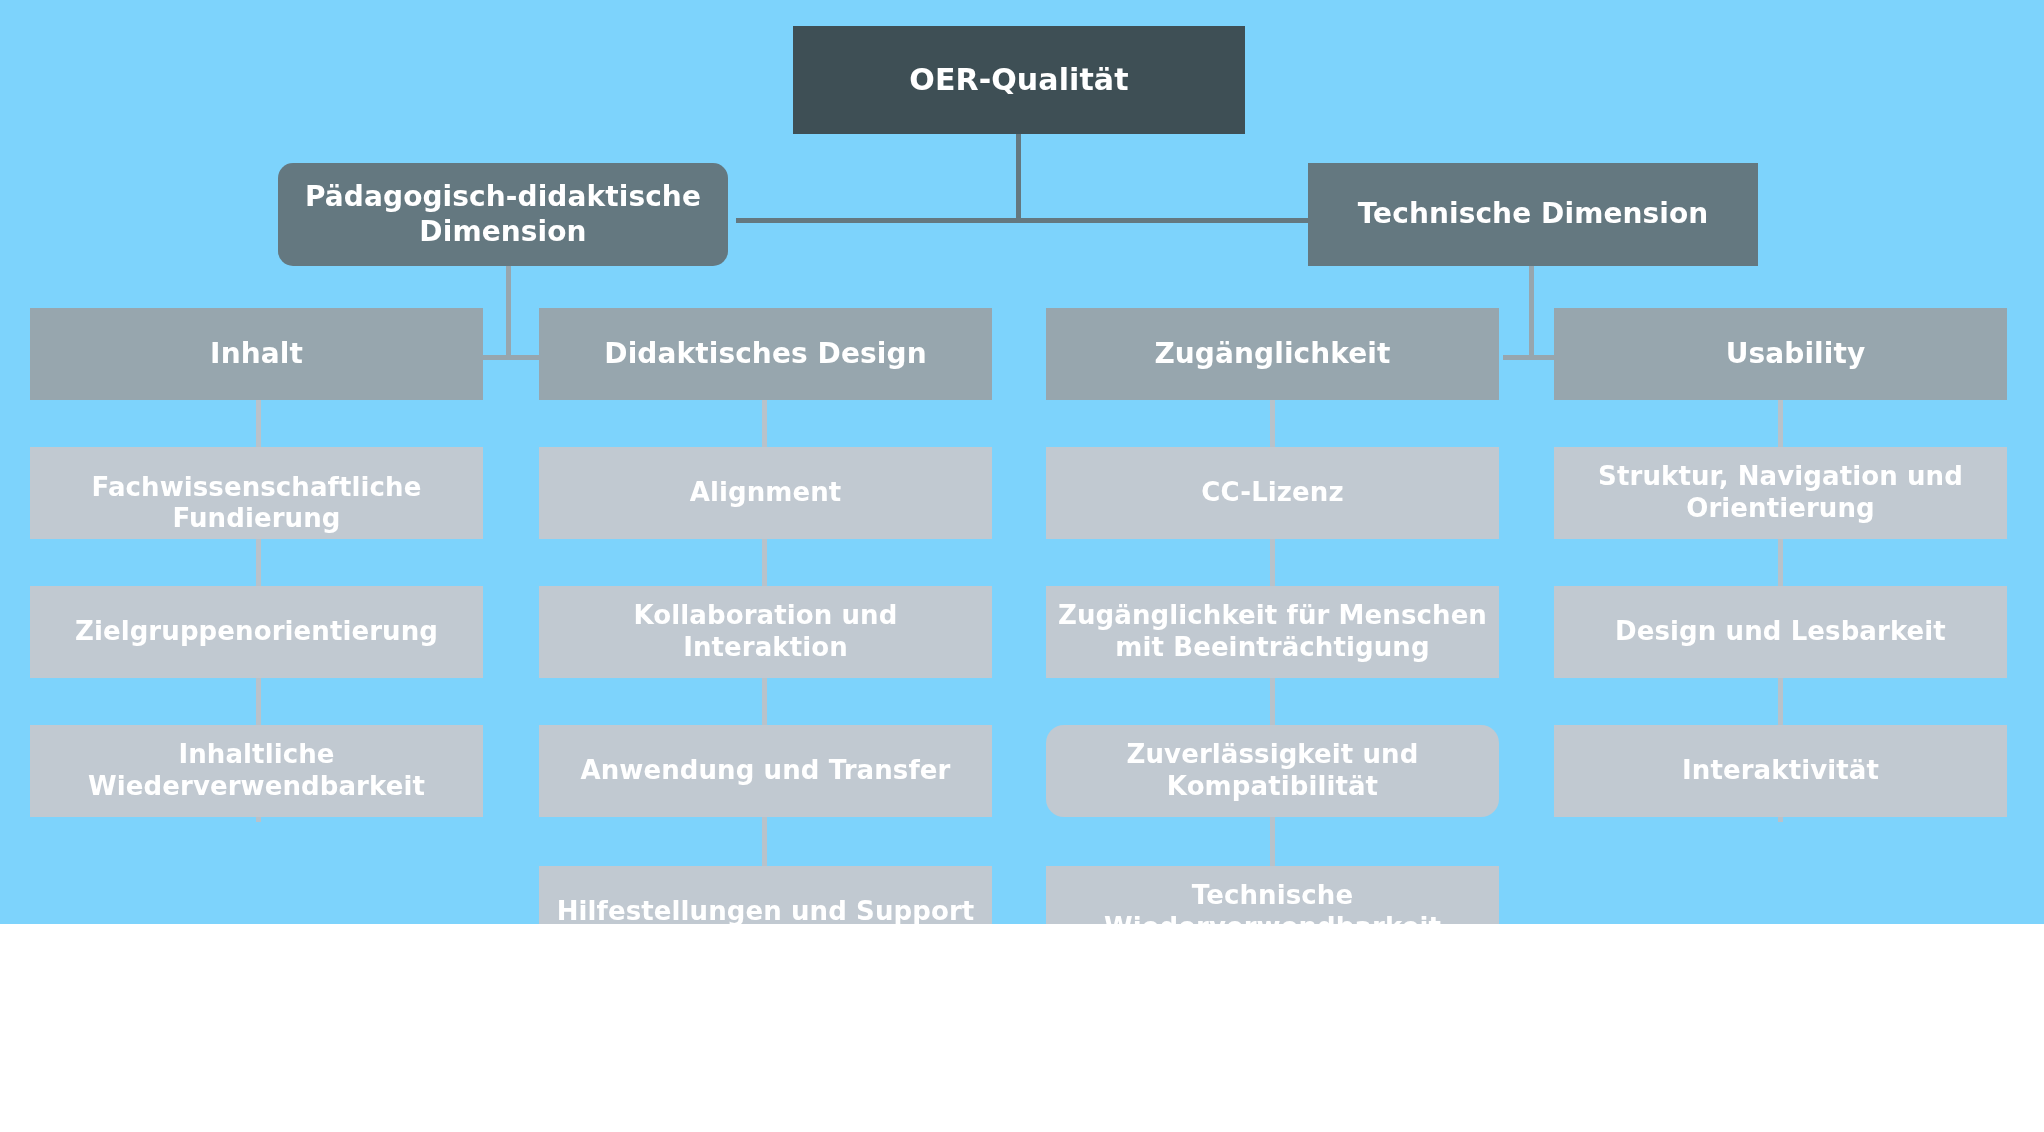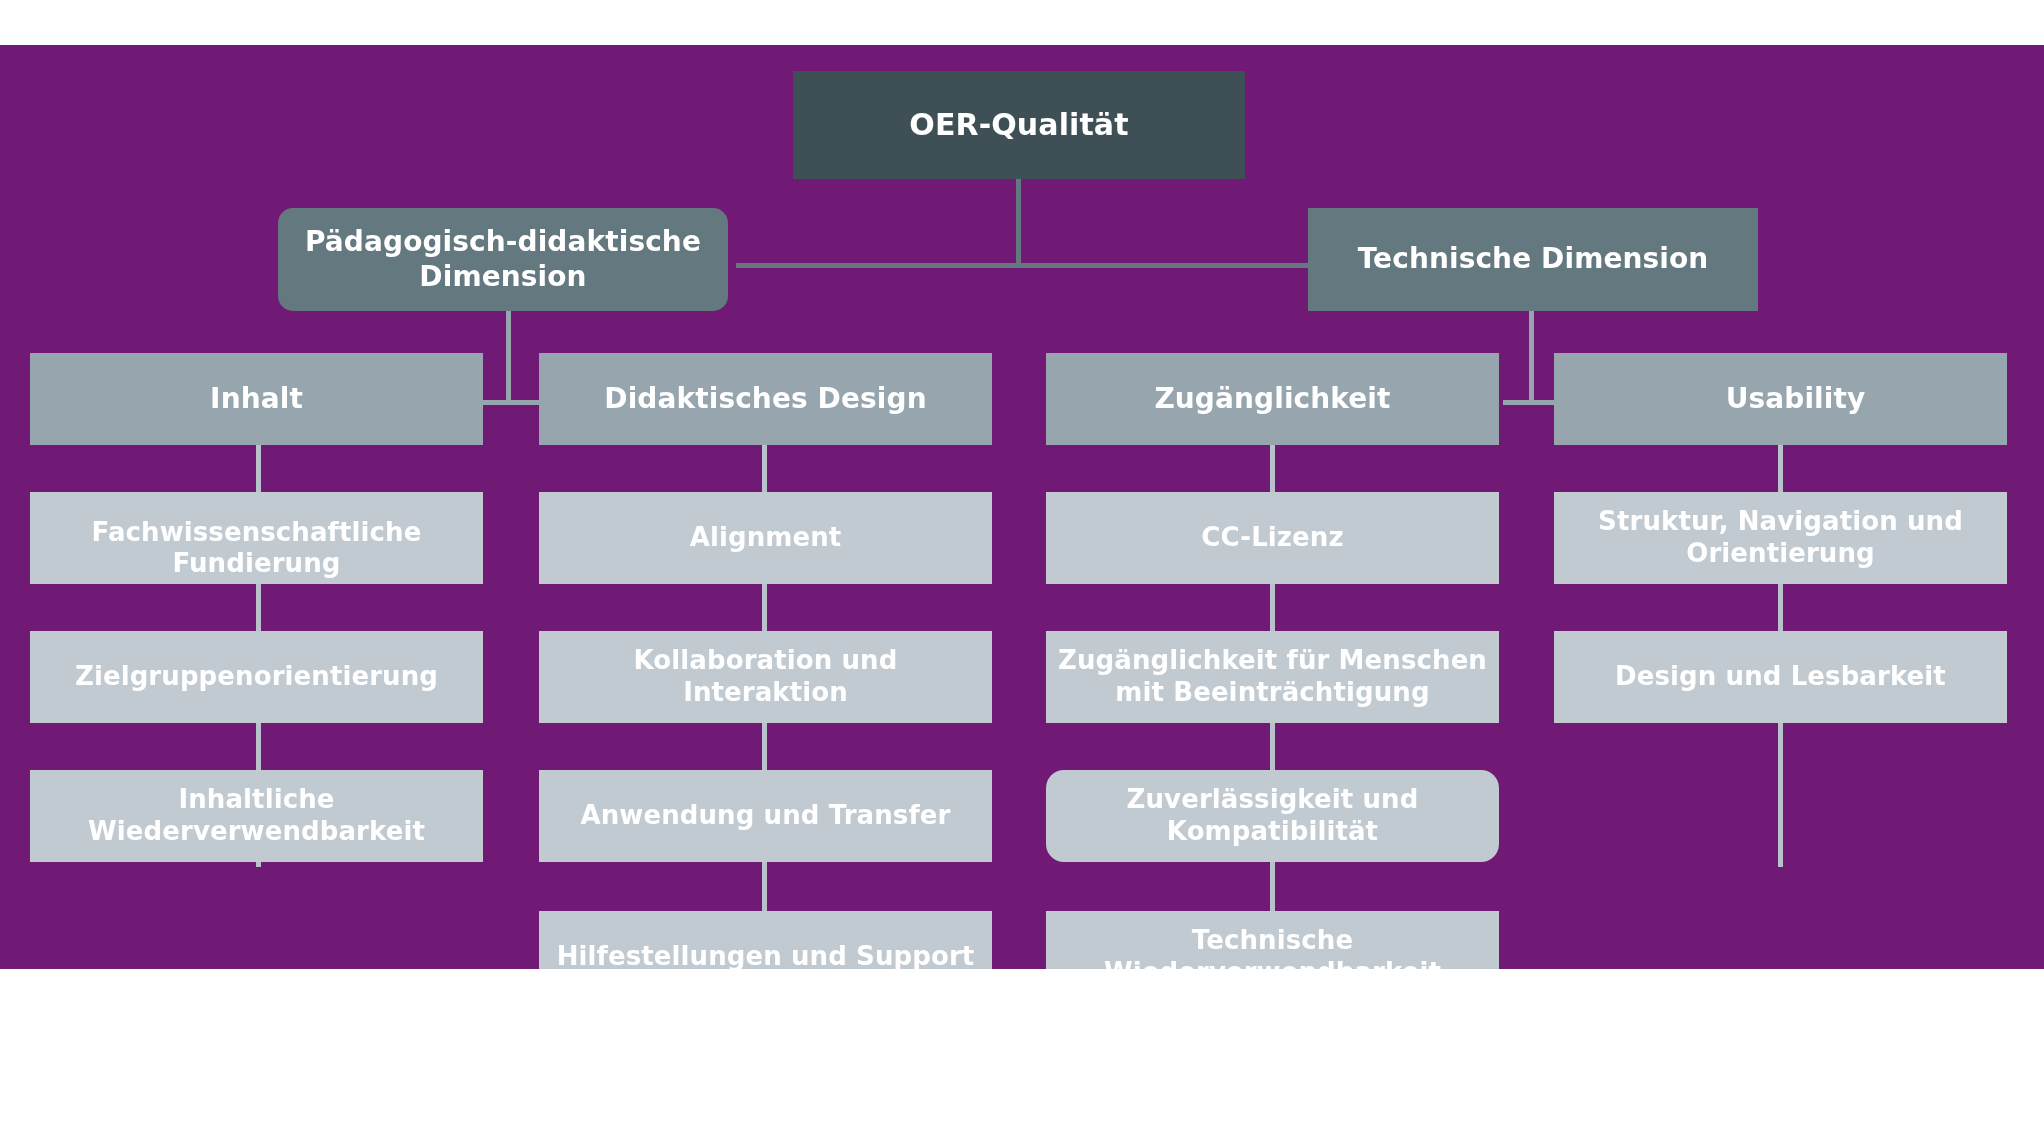--- a/index.html
+++ b/index.html
@@ -5,23 +5,22 @@
 <style>
   html,body{margin:0;padding:0;background:#ffffff;}
   body{
     font-family:"DejaVu Sans","Liberation Sans",sans-serif;
     -webkit-font-smoothing:antialiased;
   }
   #stage{
     position:relative;
     width:2044px;
     height:924px;
-    background:#701a75;
+    background:#7dd3fc;
     overflow:hidden;
-    margin-top:45px;
   }
 
   
   .node{
     position:absolute;
     box-sizing:border-box;
     display:flex;
     align-items:center;
     justify-content:center;
     text-align:center;
@@ -138,14 +137,17 @@
   <div class="node lvl-leaf" style="left:1046px; top:866px; width:453px; height:92px;">
     <span class="lbl">Technische Wiederverwendbarkeit</span>
   </div>
 
   <div class="node lvl-leaf" style="left:1554px; top:447px; width:453px; height:92px;">
     <span class="lbl">Struktur, Navigation und Orientierung</span>
   </div>
   <div class="node lvl-leaf" style="left:1554px; top:586px; width:453px; height:92px;">
     <span class="lbl">Design und Lesbarkeit</span>
   </div>
+  <div class="node lvl-leaf" style="left:1554px; top:725px; width:453px; height:92px;">
+    <span class="lbl">Interaktivität</span>
+  </div>
 
 </div>
 
 </body></html>

